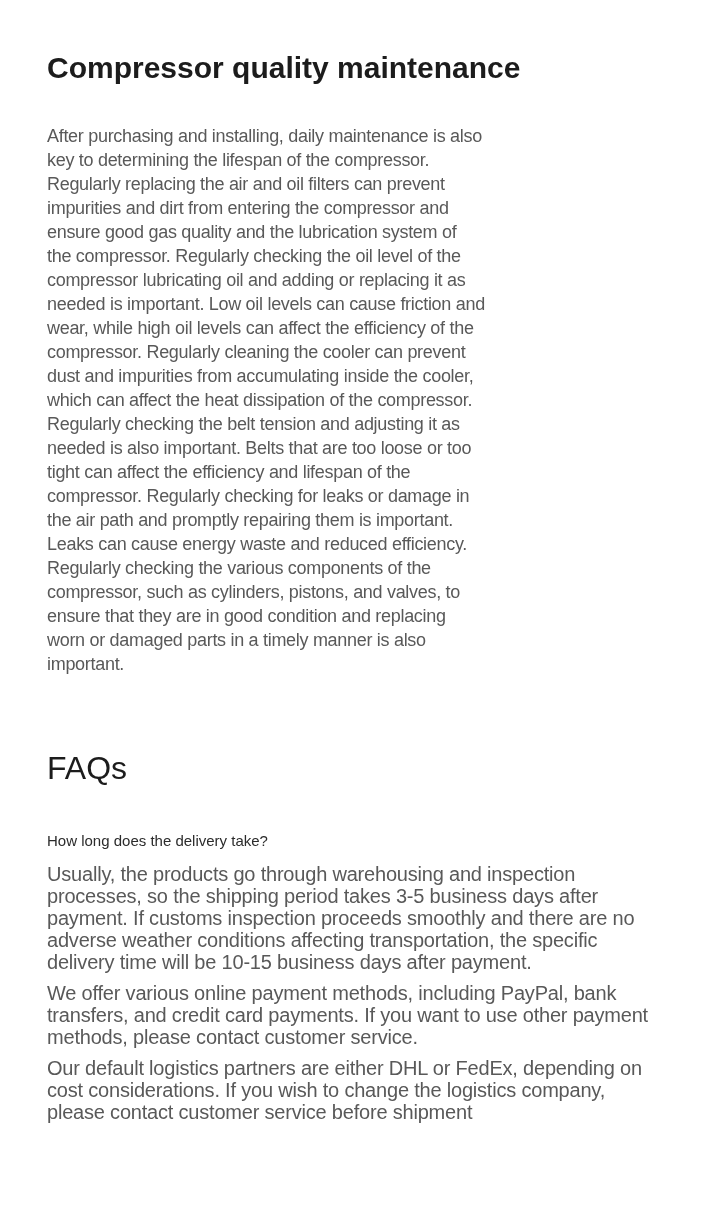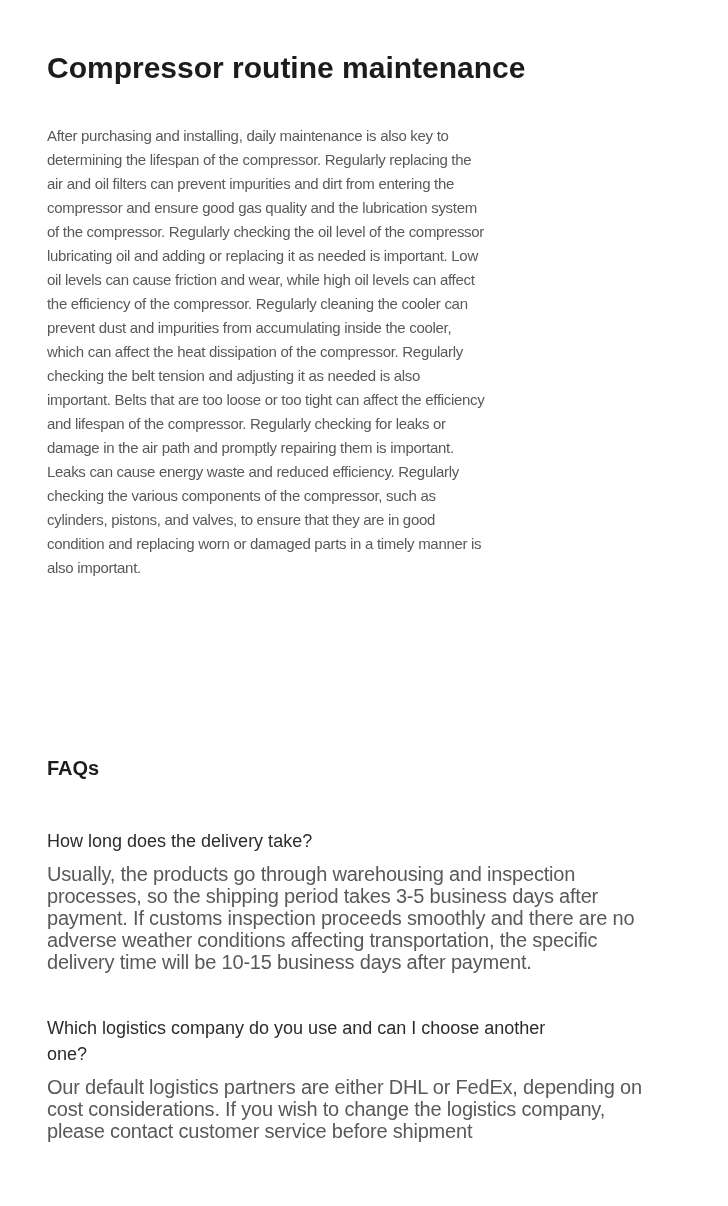--- a/index.html
+++ b/index.html
@@ -25,70 +25,70 @@
     font-weight: 700;
     color: #1c1c1c;
     letter-spacing: 0;
   }
   .article-body {
     position: absolute;
     top: 124px;
     left: 47px;
     width: 438px;
     margin: 0;
-    font-size: 15px;
+    font-size: 18px;
     line-height: 24px;
     letter-spacing: -0.3px;
     color: #595959;
   }
   .faq-section {
     position: absolute;
     top: 750px;
     left: 47px;
     width: 650px;
   }
   .faqs-heading {
     margin: 0;
-    font-size: 20px;
+    font-size: 32px;
     line-height: 36px;
-    font-weight: 700;
+    font-weight: 400;
     color: #1c1c1c;
   }
   .faq-question {
     margin: 42px 0 0 0;
     max-width: 520px;
-    font-size: 18px;
+    font-size: 15px;
     line-height: 26px;
     font-weight: 400;
     color: #2b2b2b;
   }
   .faq-answer {
     margin: 9px 0 0 0;
     width: 615px;
     font-size: 20px;
     line-height: 22px;
     letter-spacing: -0.2px;
     color: #595959;
   }
 </style>
 </head>
 <body>
 
-<h1 class="article-title">Compressor routine maintenance</h1>
+<h1 class="article-title">Compressor quality maintenance</h1>
 
 <p class="article-body">After purchasing and installing, daily maintenance is also key to determining the lifespan of the compressor. Regularly replacing the air and oil filters can prevent impurities and dirt from entering the compressor and ensure good gas quality and the lubrication system of the compressor. Regularly checking the oil level of the compressor lubricating oil and adding or replacing it as needed is important. Low oil levels can cause friction and wear, while high oil levels can affect the efficiency of the compressor. Regularly cleaning the cooler can prevent dust and impurities from accumulating inside the cooler, which can affect the heat dissipation of the compressor. Regularly checking the belt tension and adjusting it as needed is also important. Belts that are too loose or too tight can affect the efficiency and lifespan of the compressor. Regularly checking for leaks or damage in the air path and promptly repairing them is important. Leaks can cause energy waste and reduced efficiency. Regularly checking the various components of the compressor, such as cylinders, pistons, and valves, to ensure that they are in good condition and replacing worn or damaged parts in a timely manner is also important.</p>
 
 <div class="faq-section">
   <h2 class="faqs-heading">FAQs</h2>
 
   <div class="faq-item">
     <h3 class="faq-question">How long does the delivery take?</h3>
     <p class="faq-answer">Usually, the products go through warehousing and inspection processes, so the shipping period takes 3-5 business days after payment. If customs inspection proceeds smoothly and there are no adverse weather conditions affecting transportation, the specific delivery time will be 10-15 business days after payment.</p>
   </div>
 
   <div class="faq-item">
+    <p class="faq-answer">We offer various online payment methods, including PayPal, bank transfers, and credit card payments. If you want to use other payment methods, please contact customer service.</p>
   </div>
 
   <div class="faq-item">
-    <h3 class="faq-question">Which logistics company do you use and can I choose another one?</h3>
     <p class="faq-answer">Our default logistics partners are either DHL or FedEx, depending on cost considerations. If you wish to change the logistics company, please contact customer service before shipment</p>
   </div>
 </div>
 
 </body></html>

